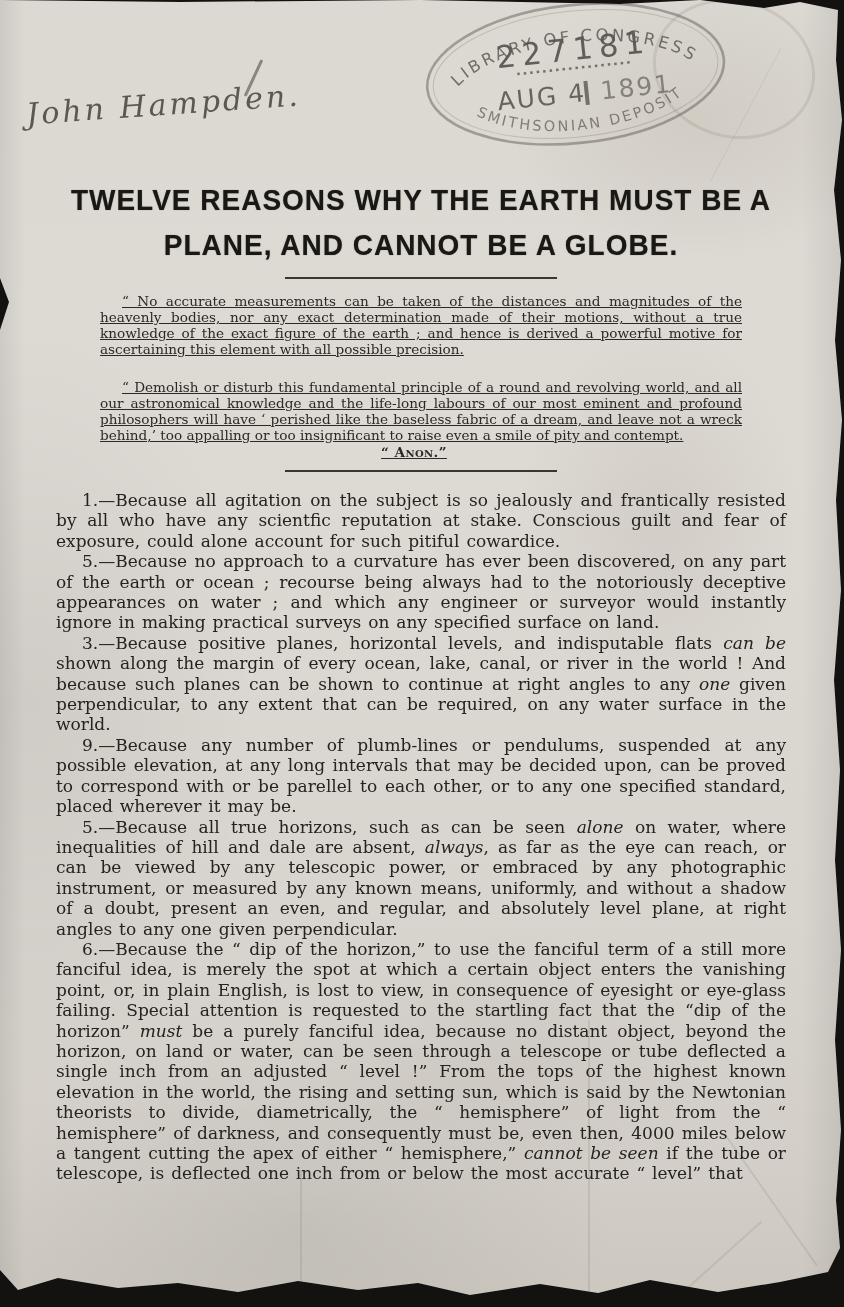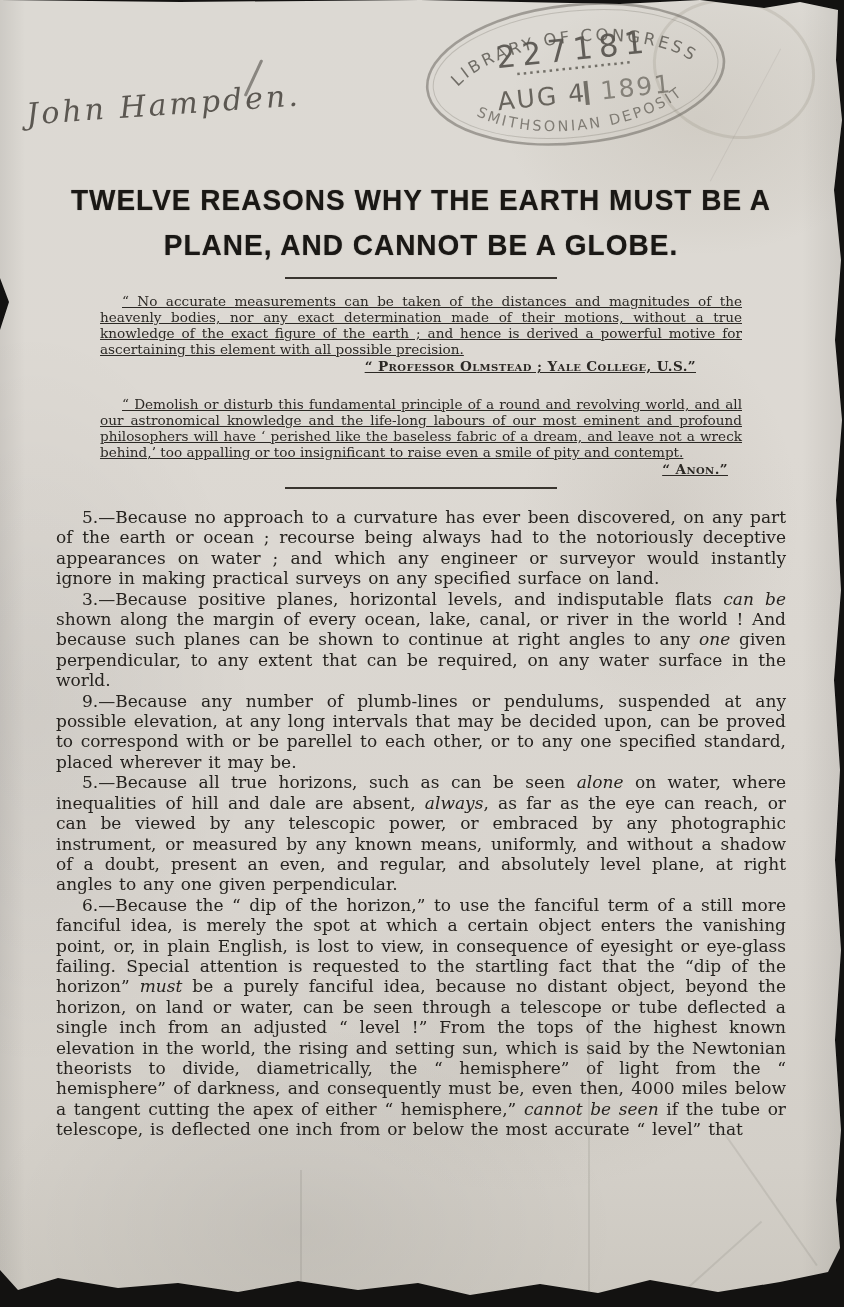--- a/index.html
+++ b/index.html
@@ -64,21 +64,21 @@
     margin:14px 44px 0 44px;
     font-size:13.6px;line-height:16px;text-align:justify;text-indent:22px;
     color:#2c2925;
     text-decoration:underline;
   }
   .epigraph .attr{
     text-align:right;text-indent:0;margin-top:1px;
     font-variant:small-caps;font-weight:600;letter-spacing:0.4px;
   }
   .epigraph .attr.a1{padding-right:46px;}
-  .epigraph .attr.a2{padding-right:14px;}
+  .epigraph .attr.a2{padding-right:14px;text-align:center;}
   .ep2{margin-top:22px;}
   .rule2{margin-top:10px;}
   .bodytext{margin-top:18px;color:#26231f;}
   .bodytext p{
     margin:0;font-size:17px;line-height:20.4px;text-align:justify;
     text-indent:26px;word-spacing:1.5px;
   }
 </style>
 </head>
 <body>
@@ -117,31 +117,31 @@
 
   <div class="content">
 
     <div class="title l1">TWELVE REASONS WHY THE EARTH MUST BE A</div>
     <div class="title l2">PLANE, AND CANNOT BE A GLOBE.</div>
 
     <div class="rule"></div>
 
     <div class="epigraph ep1">
       <div>“ No accurate measurements can be taken of the distances and magnitudes of the heavenly bodies, nor any exact determination made of their motions, without a true knowledge of the exact figure of the earth ; and hence is derived a powerful motive for ascertaining this element with all possible precision.</div>
-      <div class="attr a1">“ Professor Olmstead ; Yale College, U.S.”</div>
     </div>
 
     <div class="epigraph ep2">
       <div>“ Demolish or disturb this fundamental principle of a round and revolving world, and all our astronomical knowledge and the life-long labours of our most eminent and profound philosophers will have ‘ perished like the baseless fabric of a dream, and leave not a wreck behind,’ too appalling or too insignificant to raise even a smile of pity and contempt.</div>
       <div class="attr a2">“ Anon.”</div>
     </div>
 
     <div class="rule rule2"></div>
 
     <div class="bodytext">
+      <p>1.—Because all agitation on the subject is so jealously and frantically resisted by all who have any scientfic reputation at stake.  Conscious guilt and fear of exposure, could alone account for such pitiful cowardice.</p>
       <p>5.—Because no approach to a curvature has ever been discovered, on any part of the earth or ocean ; recourse being always had to the notoriously deceptive appearances on water ; and which any engineer or surveyor would instantly ignore in making practical surveys on any specified surface on land.</p>
       <p>3.—Because positive planes, horizontal levels, and indisputable flats <i>can be</i> shown along the margin of every ocean, lake, canal, or river in the world !  And because such planes can be shown to continue at right angles to any <i>one</i> given perpendicular, to any extent that can be required, on any water surface in the world.</p>
       <p>9.—Because any number of plumb-lines or pendulums, suspended at any possible elevation, at any long intervals that may be decided upon, can be proved to correspond with or be parellel to each other, or to any one specified standard, placed wherever it may be.</p>
       <p>5.—Because all true horizons, such as can be seen <i>alone</i> on water, where inequalities of hill and dale are absent, <i>always</i>, as far as the eye can reach, or can be viewed by any telescopic power, or embraced by any photographic instrument, or measured by any known means, uniformly, and without a shadow of a doubt, present an even, and regular, and absolutely level plane, at right angles to any one given perpendicular.</p>
       <p>6.—Because the “ dip of the horizon,” to use the fanciful term of a still more fanciful idea, is merely the spot at which a certain object enters the vanishing point, or, in plain English, is lost to view, in consequence of eyesight or eye-glass failing.  Special attention is requested to the startling fact that the “dip of the horizon” <i>must</i> be a purely fanciful idea, because no distant object, beyond the horizon, on land or water, can be seen through a telescope or tube deflected a single inch from an adjusted “ level !”  From the tops of the highest known elevation in the world, the rising and setting sun, which is said by the Newtonian theorists to divide, diametrically, the “ hemisphere” of light from the “ hemisphere” of darkness, and consequently must be, even then, 4000 miles below a tangent cutting the apex of either “ hemisphere,” <i>cannot be seen</i> if the tube or telescope, is deflected one inch from or below the most accurate “ level” that</p>
     </div>
 
   </div>
 </div>
 

